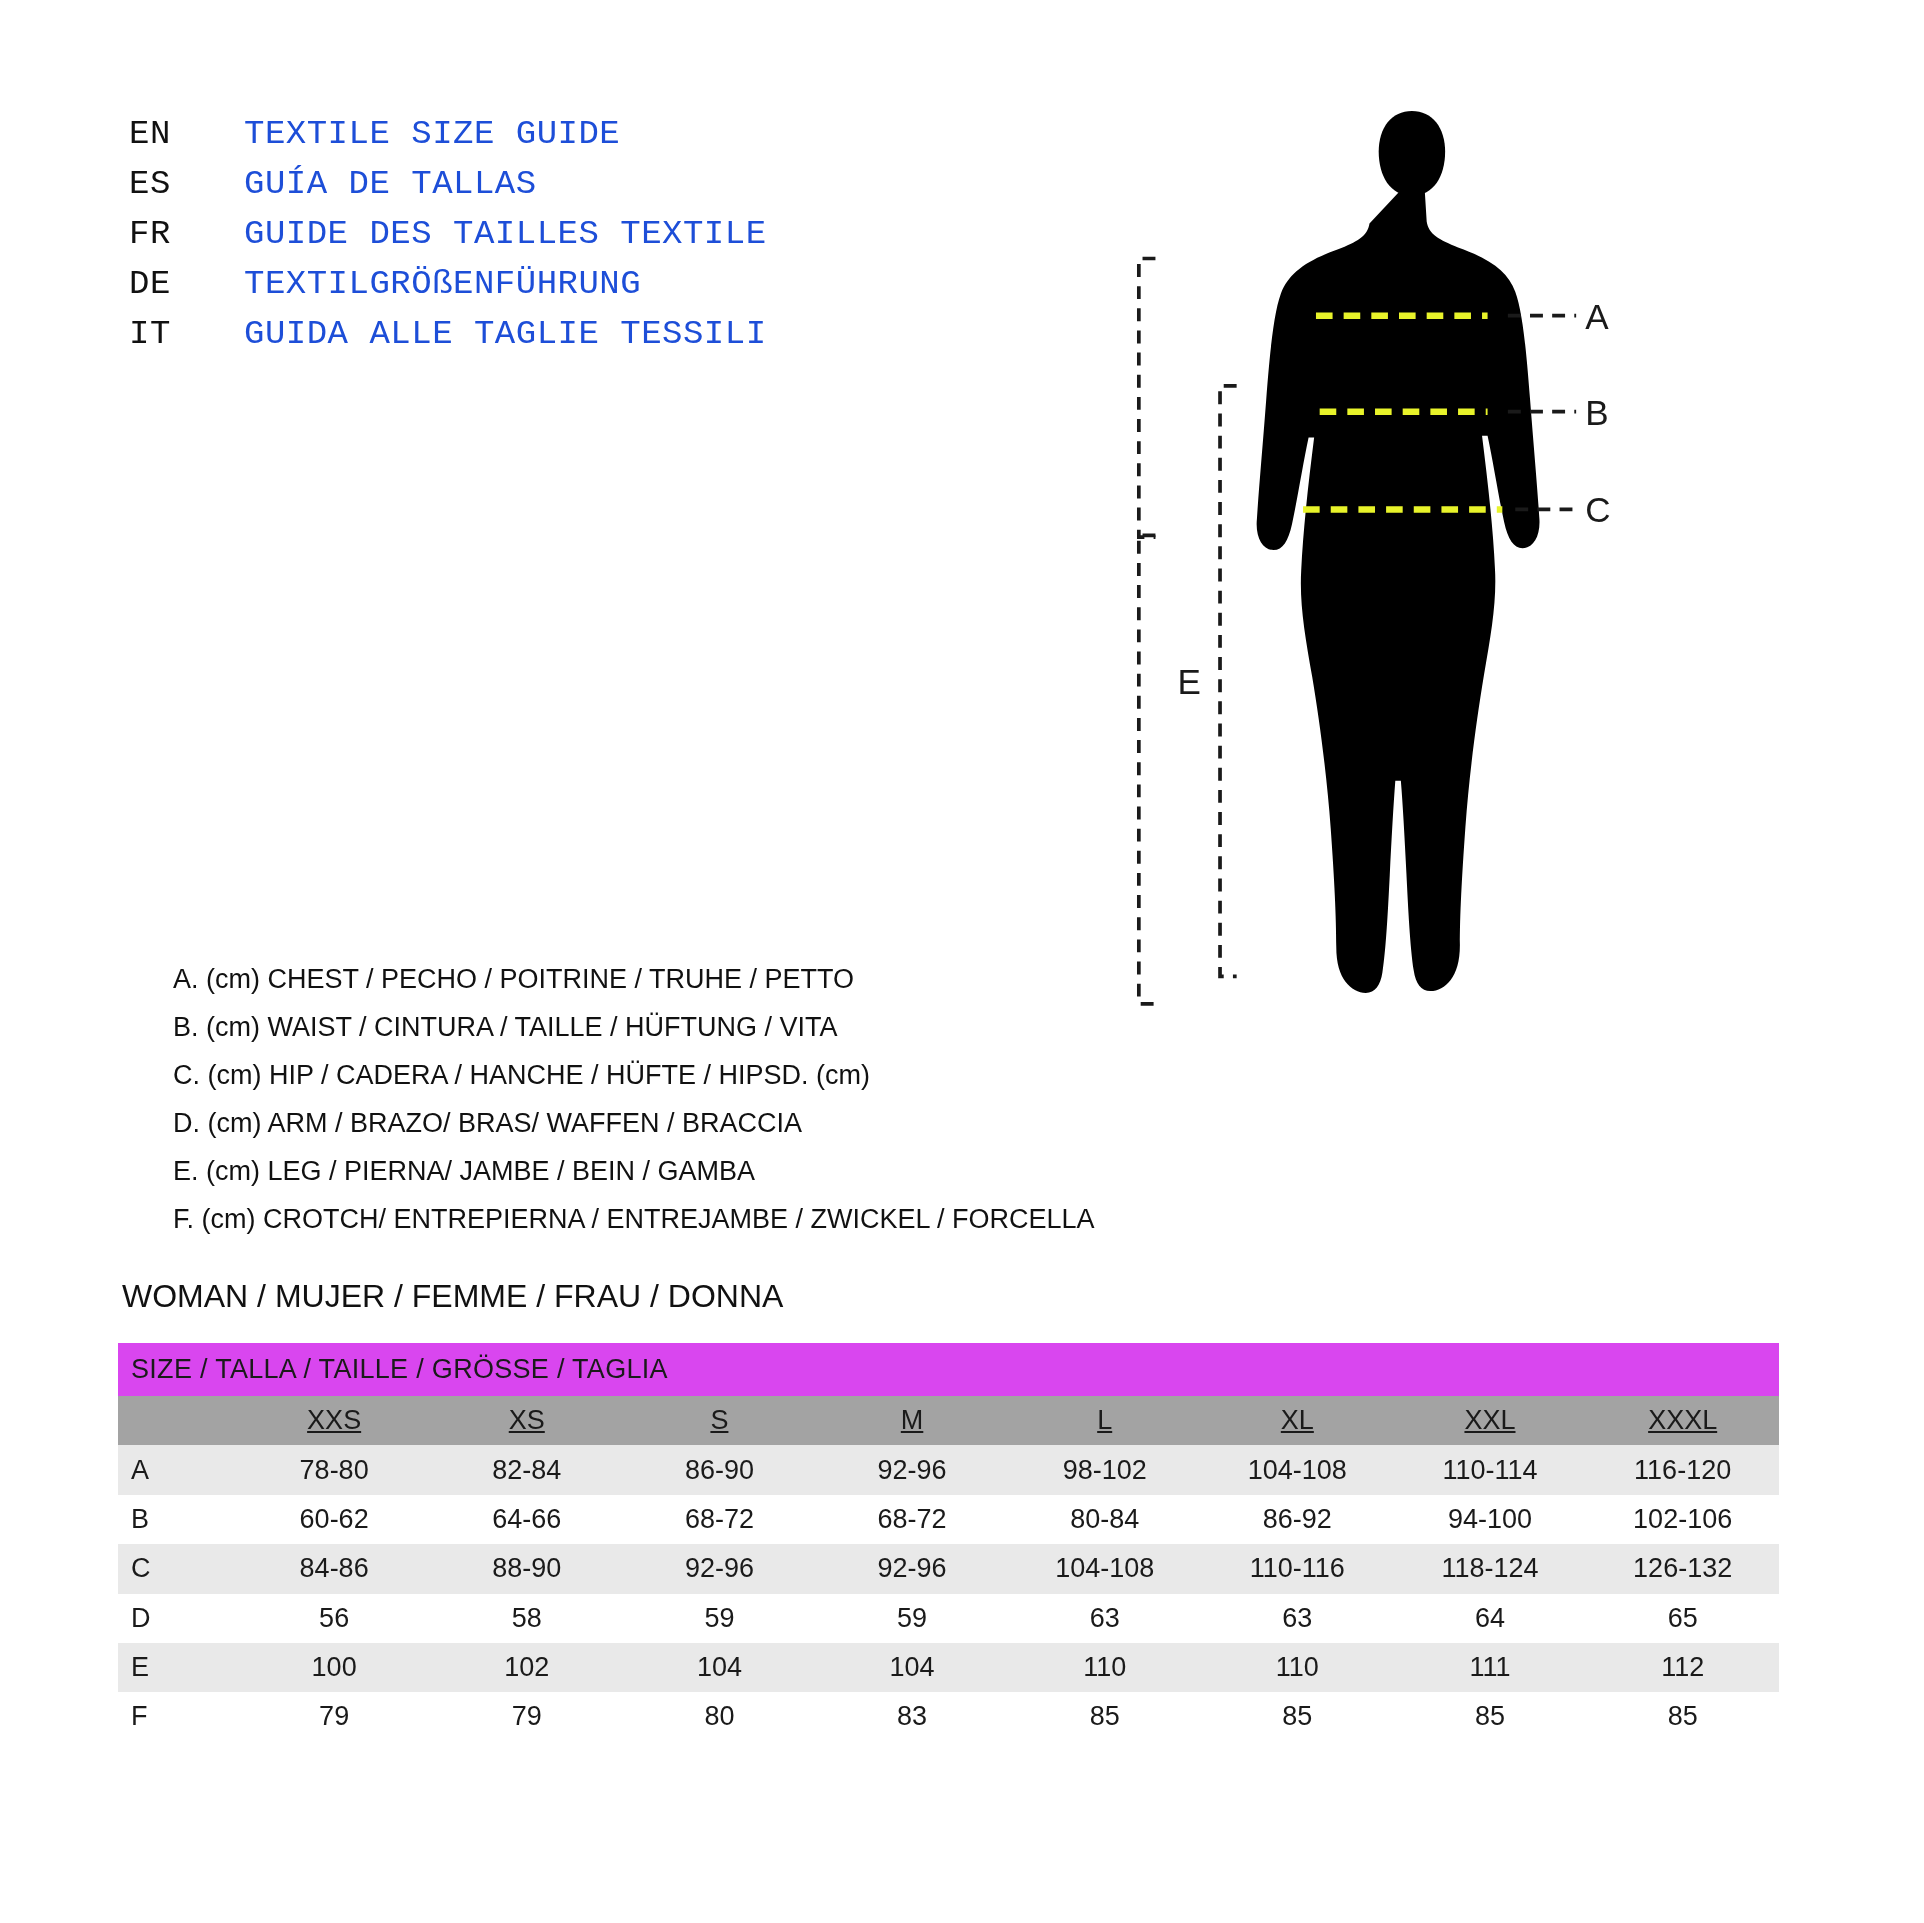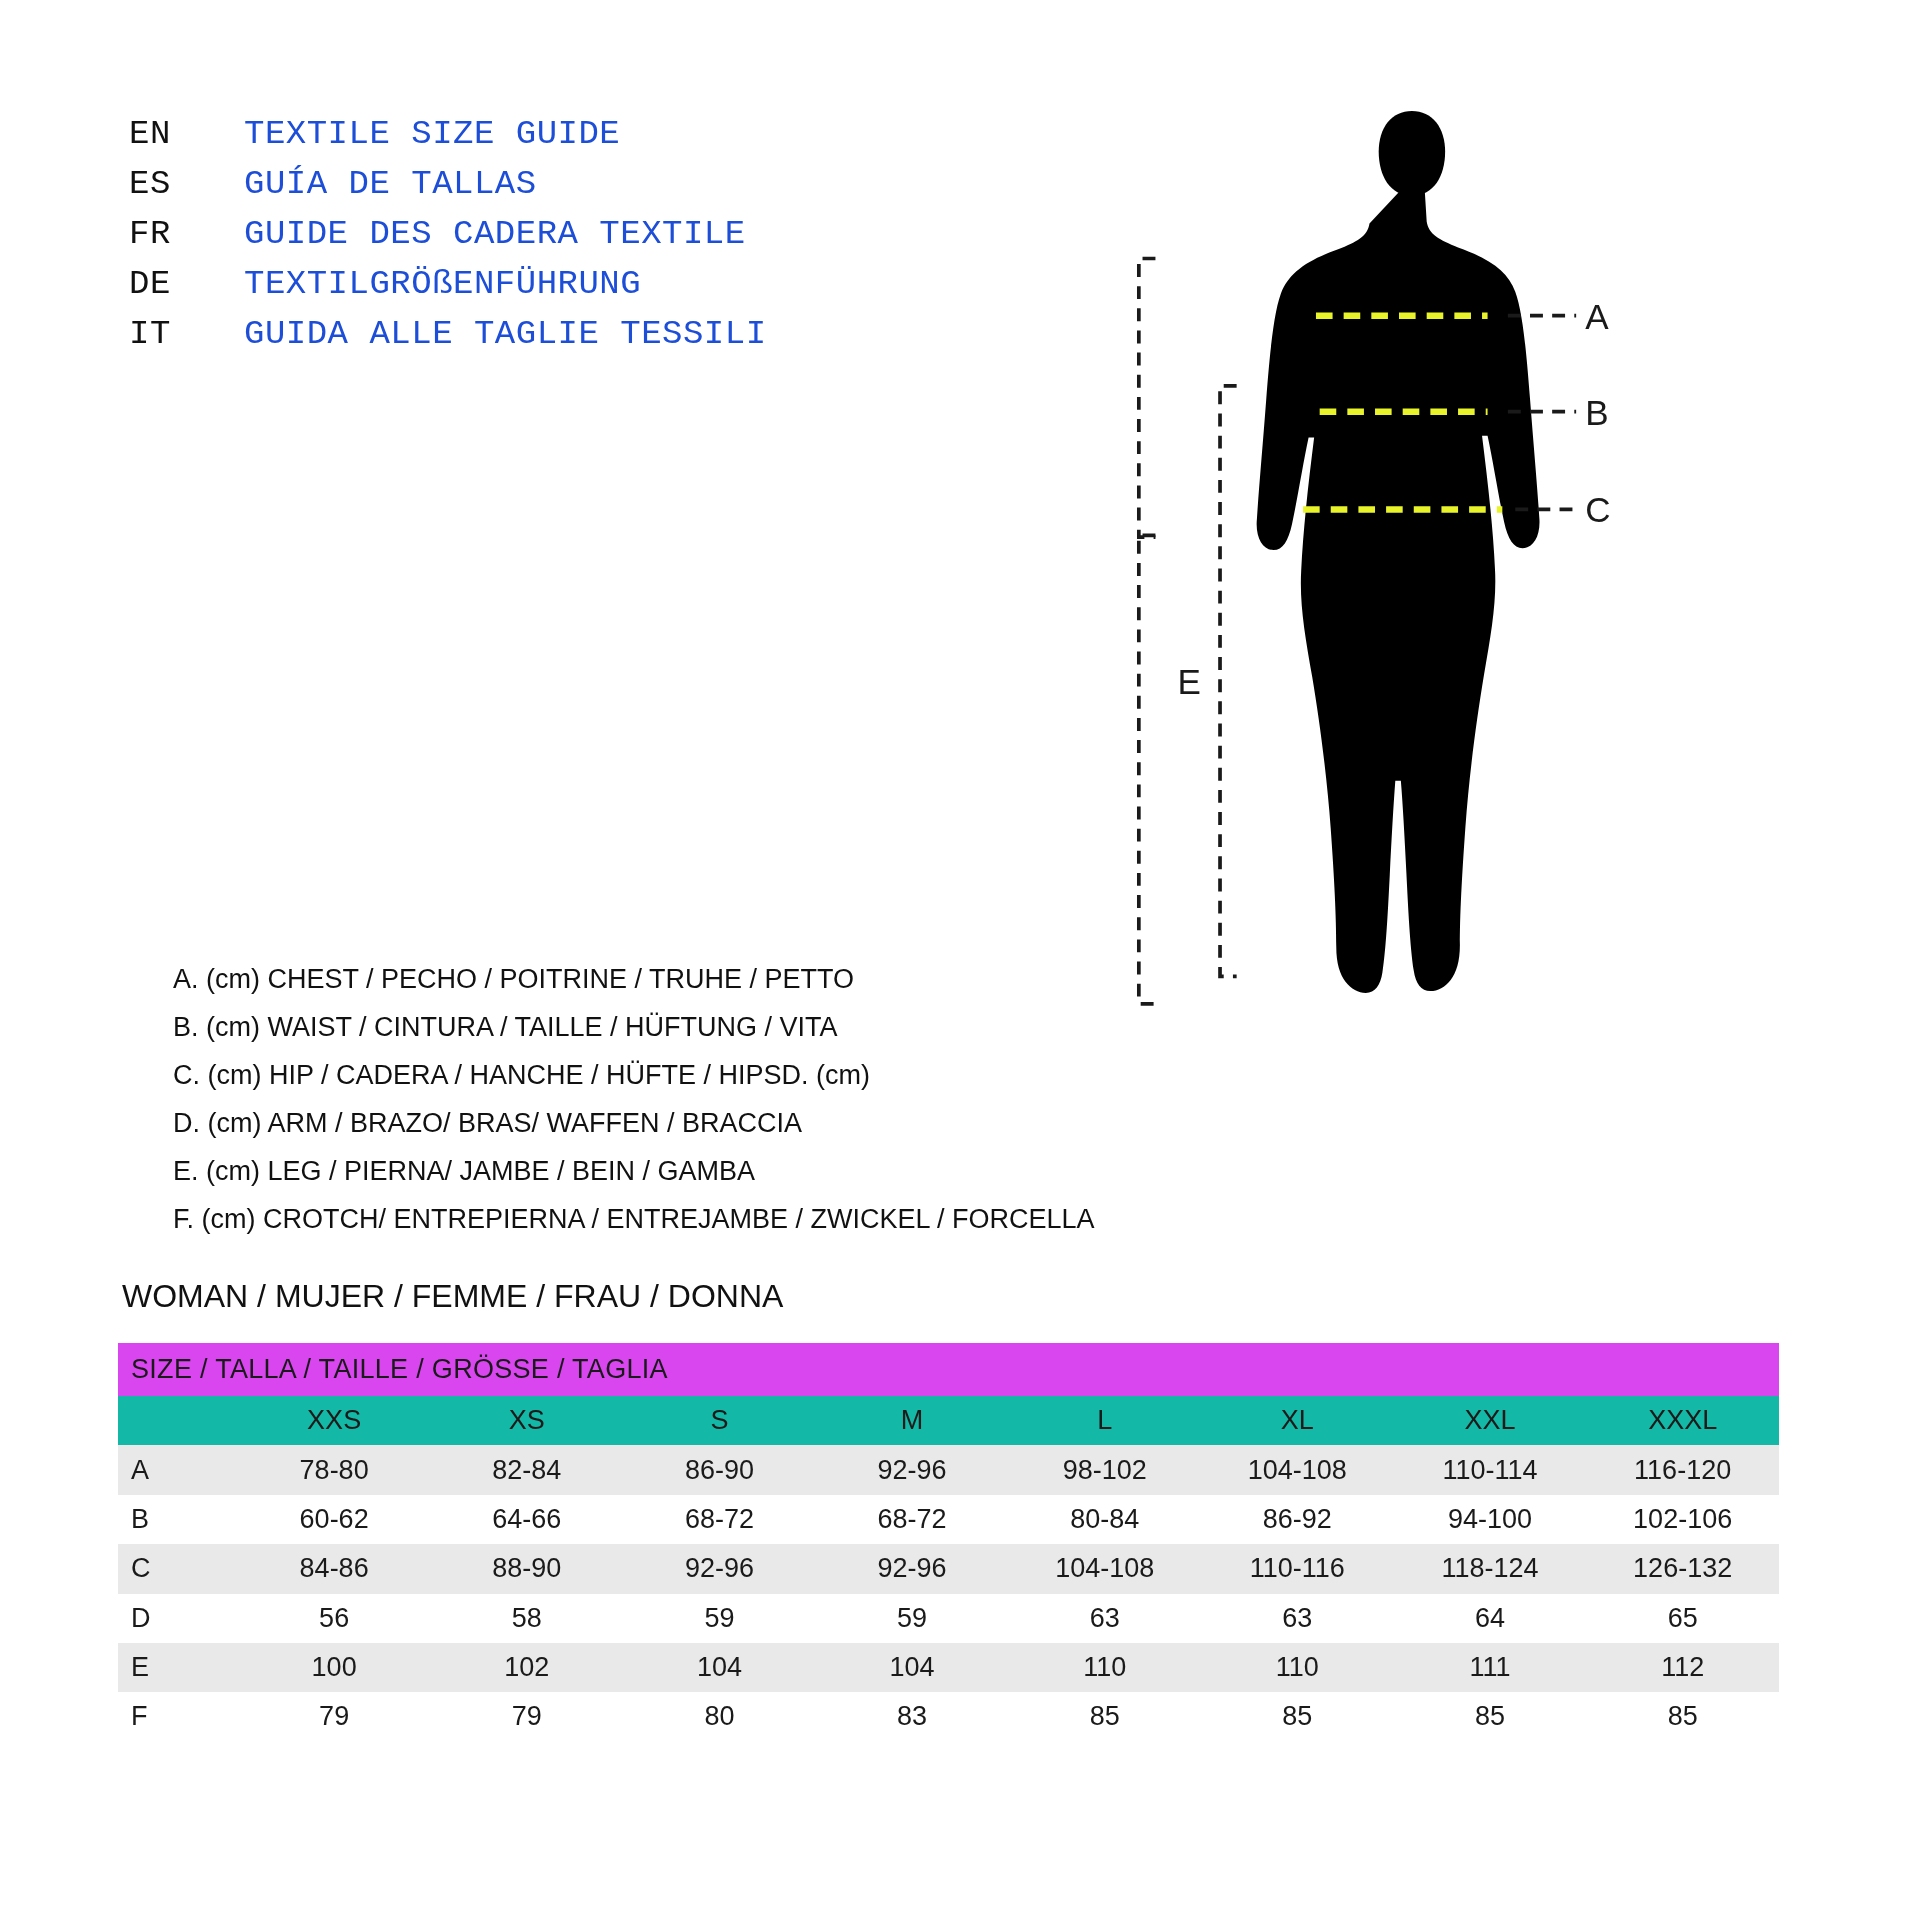--- a/index.html
+++ b/index.html
@@ -104,37 +104,37 @@
     font-weight: normal;
     text-align: center;
     padding: 9.2px 0 9.2px 0;
     color: #1a1a1a;
   }
   th.rowhead, td.rowhead {
     text-align: left;
     padding-left: 13px;
   }
   tbody tr.alt { background: #e9e9e9; }
-  thead tr { background: #14b8a6; }
+  thead tr { background: #a3a3a3; text-decoration: underline; }
 </style>
 </head>
 <body>
 
 <div id="titles">
   <div class="title-row">
     <div class="title-lang">EN</div>
     <div class="title-text">TEXTILE SIZE GUIDE</div>
   </div>
   <div class="title-row">
     <div class="title-lang">ES</div>
     <div class="title-text">GUÍA DE TALLAS</div>
   </div>
   <div class="title-row">
     <div class="title-lang">FR</div>
-    <div class="title-text">GUIDE DES CADERA TEXTILE</div>
+    <div class="title-text">GUIDE DES TAILLES TEXTILE</div>
   </div>
   <div class="title-row">
     <div class="title-lang">DE</div>
     <div class="title-text">TEXTILGRÖßENFÜHRUNG</div>
   </div>
   <div class="title-row">
     <div class="title-lang">IT</div>
     <div class="title-text">GUIDA ALLE TAGLIE TESSILI</div>
   </div>
 </div>

